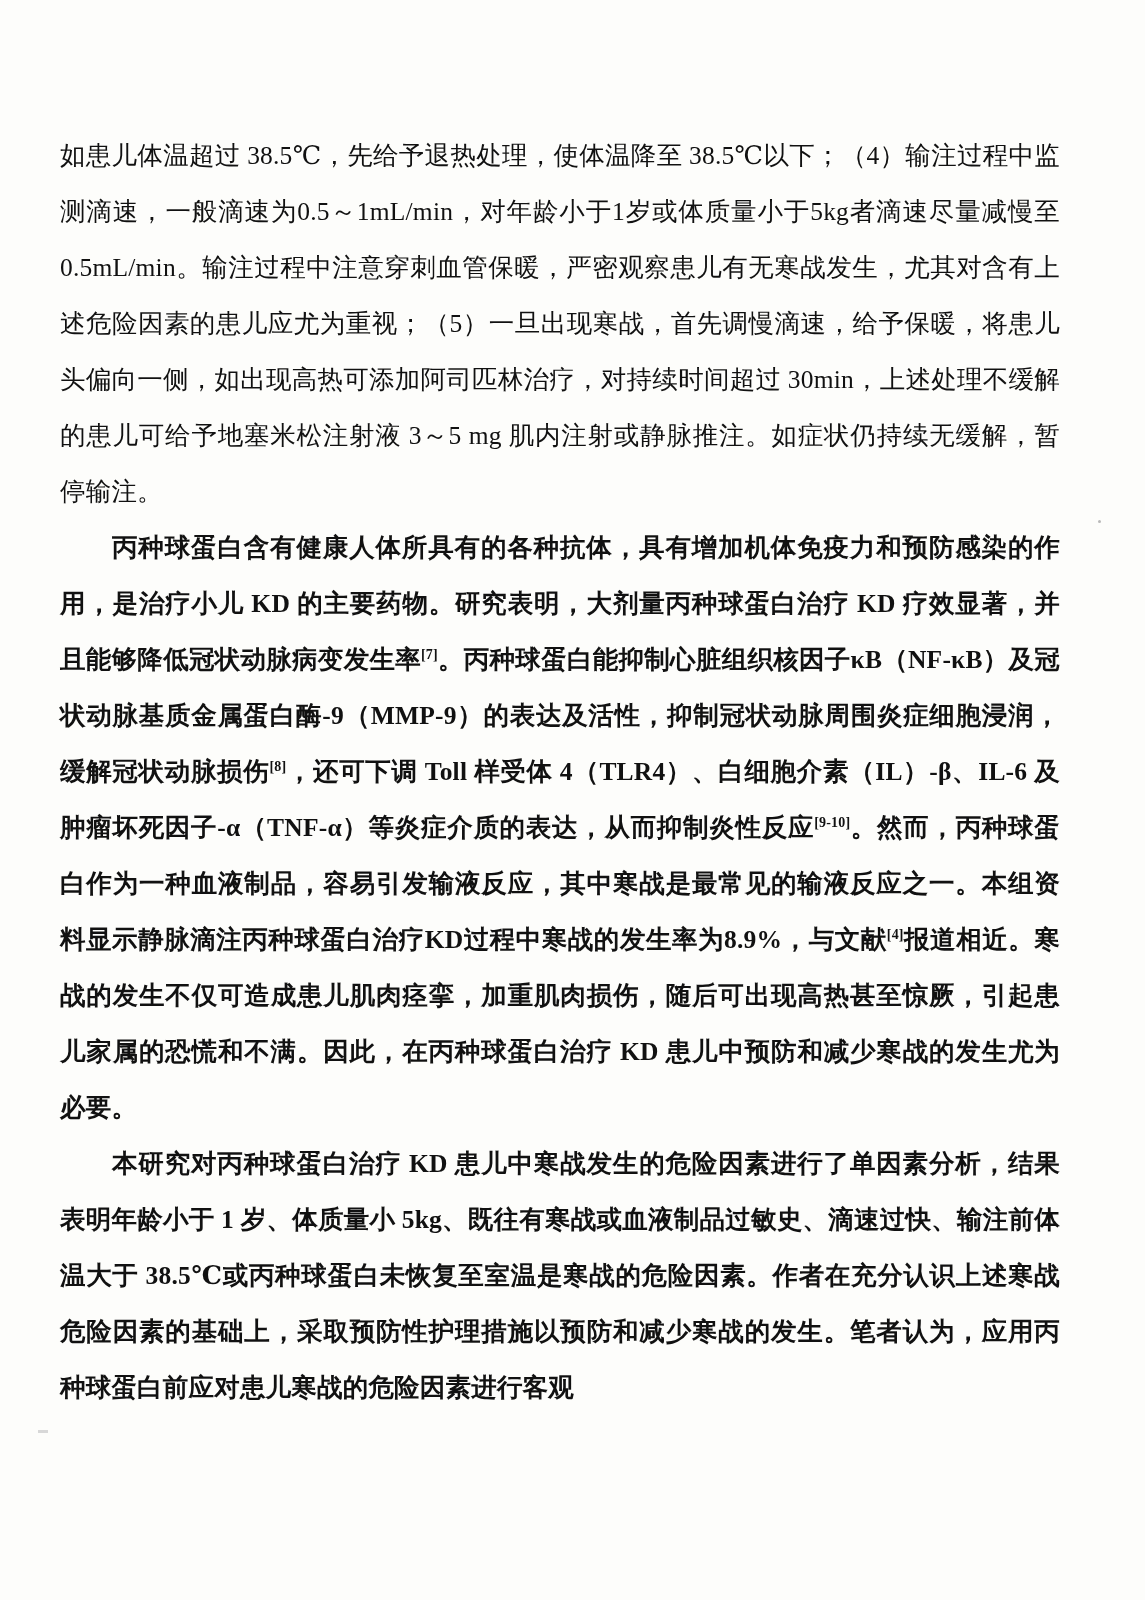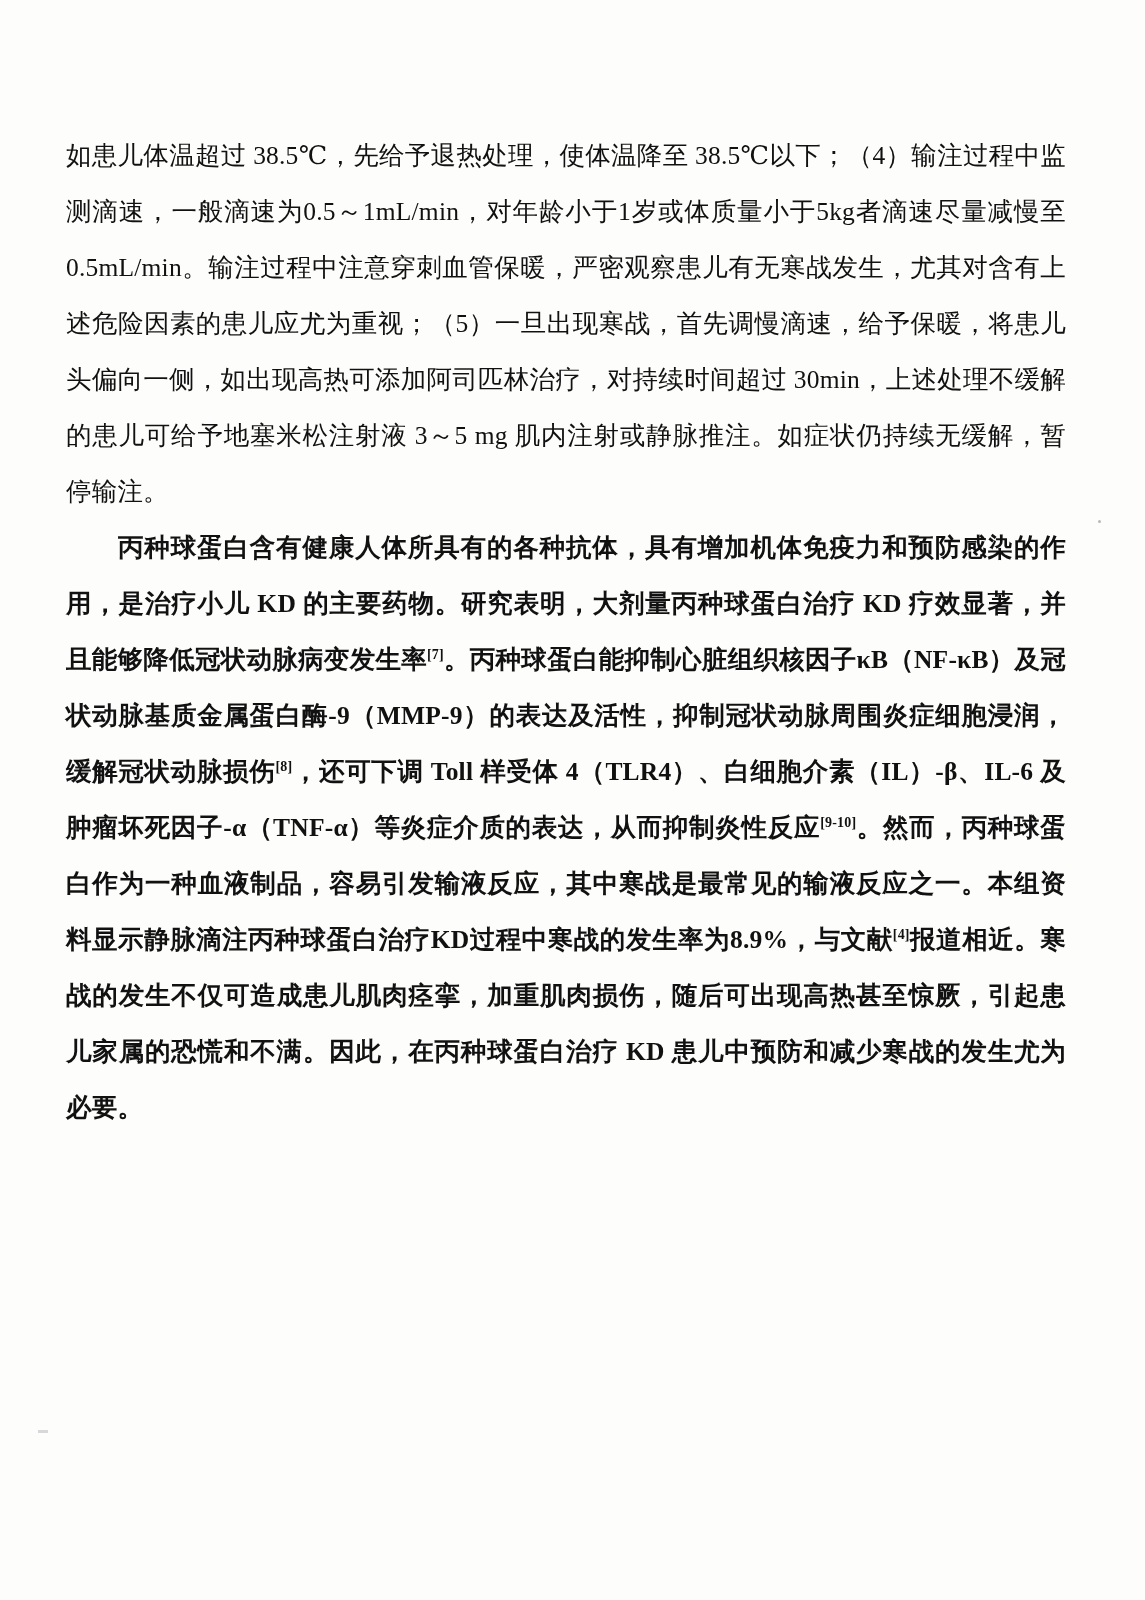--- a/index.html
+++ b/index.html
@@ -10,21 +10,21 @@
   .page {
     position: relative;
     width: 1145px;
     height: 1600px;
     background: #fdfdfb;
     box-sizing: border-box;
     overflow: hidden;
   }
   .content {
     position: absolute;
-    left: 66px;
+    left: 60px;
     top: 128px;
     width: 1000px;
   }
   .para {
     font-family: "Liberation Serif", "DejaVu Serif", serif;
     font-size: 25.5px;
     line-height: 56px;
     color: #111111;
     text-align: justify;
     text-justify: inter-ideograph;
@@ -70,15 +70,16 @@
   <div class="mark-left"></div>
 
   <div class="content">
 
     <p class="para">如患儿体温超过 38.5℃，先给予退热处理，使体温降至 38.5℃以下；（4）输注过程中监测滴速，一般滴速为0.5～1mL/min，对年龄小于1岁或体质量小于5kg者滴速尽量减慢至 0.5mL/min。输注过程中注意穿刺血管保暖，严密观察患儿有无寒战发生，尤其对含有上述危险因素的患儿应尤为重视；（5）一旦出现寒战，首先调慢滴速，给予保暖，将患儿头偏向一侧，如出现高热可添加阿司匹林治疗，对持续时间超过 30min，上述处理不缓解的患儿可给予地塞米松注射液 3～5 mg 肌内注射或静脉推注。如症状仍持续无缓解，暂停输注。</p>
 
     <p class="para indent">
       <span>丙种球蛋白含有健康人体所具有的各种抗体，具有增加机体免疫力和预防感染的作用，是治疗小儿 KD 的主要药物。研究表明，大剂量丙种球蛋白治疗 KD 疗效显著，并且能够降低冠状动脉病变发生率</span><sup>[7]</sup><span>。丙种球蛋白能抑制心脏组织核因子κB（NF-κB）及冠状动脉基质金属蛋白酶-9（MMP-9）的表达及活性，抑制冠状动脉周围炎症细胞浸润，缓解冠状动脉损伤</span><sup>[8]</sup><span>，还可下调 Toll 样受体 4（TLR4）、白细胞介素（IL）-β、IL-6 及肿瘤坏死因子-α（TNF-α）等炎症介质的表达，从而抑制炎性反应</span><sup>[9-10]</sup><span>。然而，丙种球蛋白作为一种血液制品，容易引发输液反应，其中寒战是最常见的输液反应之一。本组资料显示静脉滴注丙种球蛋白治疗KD过程中寒战的发生率为8.9%，与文献</span><sup>[4]</sup><span>报道相近。寒战的发生不仅可造成患儿肌肉痉挛，加重肌肉损伤，随后可出现高热甚至惊厥，引起患儿家属的恐慌和不满。因此，在丙种球蛋白治疗 KD 患儿中预防和减少寒战的发生尤为必要。</span>
     </p>
 
+    <p class="para indent">本研究对丙种球蛋白治疗 KD 患儿中寒战发生的危险因素进行了单因素分析，结果表明年龄小于 1 岁、体质量小 5kg、既往有寒战或血液制品过敏史、滴速过快、输注前体温大于 38.5℃或丙种球蛋白未恢复至室温是寒战的危险因素。作者在充分认识上述寒战危险因素的基础上，采取预防性护理措施以预防和减少寒战的发生。笔者认为，应用丙种球蛋白前应对患儿寒战的危险因素进行客观</p>
 
   </div>
 </div>
 
 </body></html>

